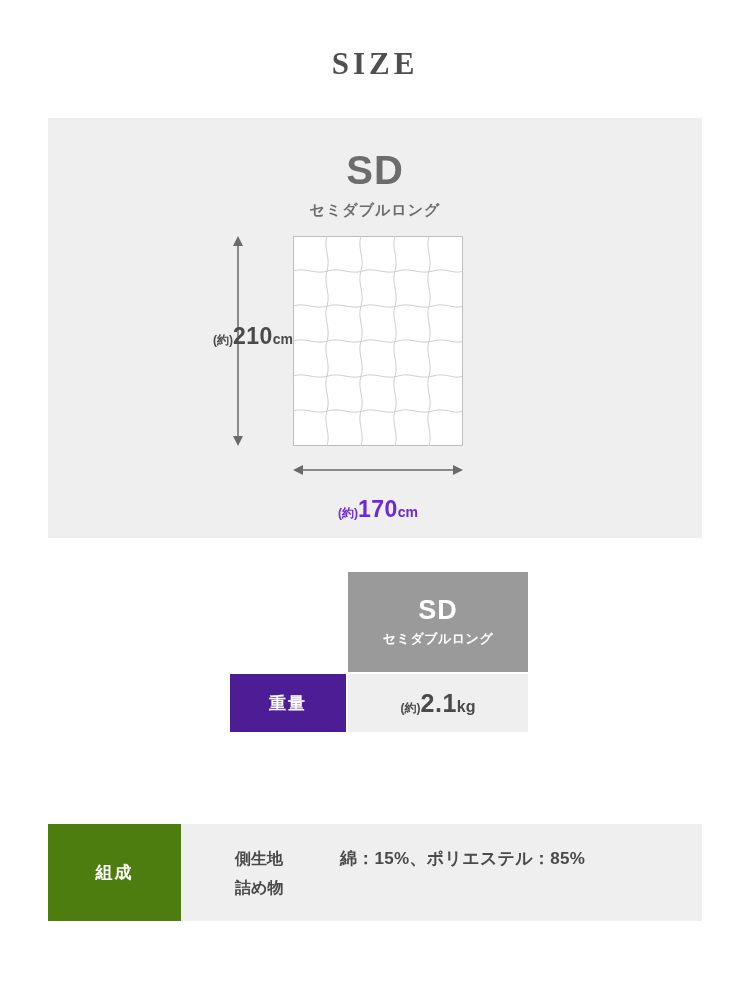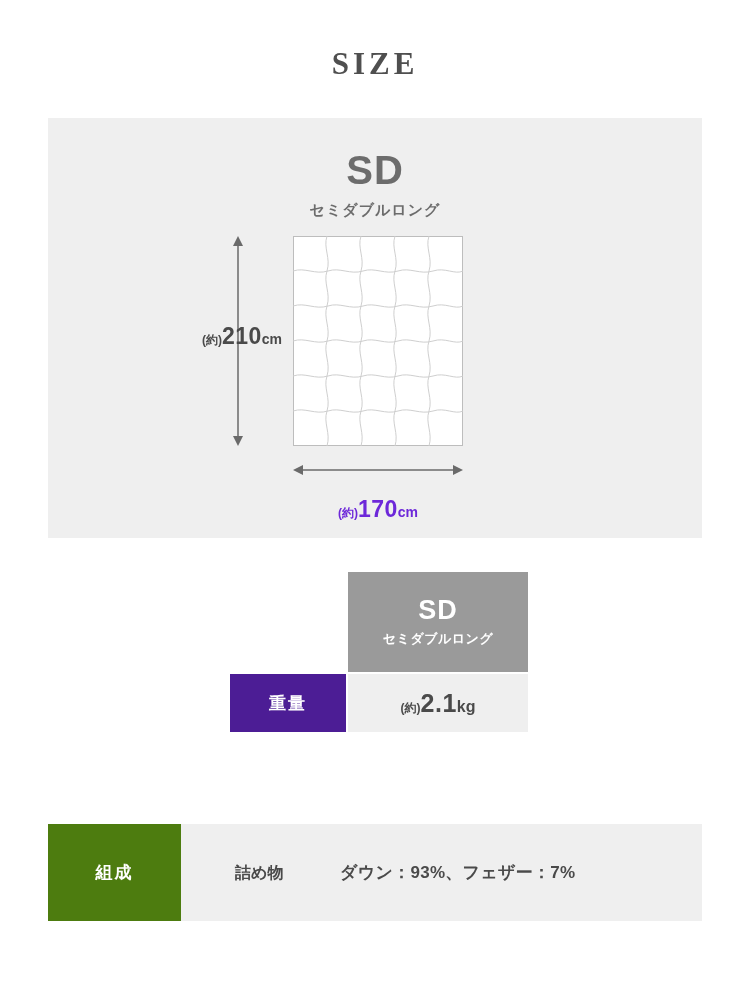--- a/index.html
+++ b/index.html
@@ -68,21 +68,21 @@
   
   .v-arrow {
     position: absolute;
     left: 183px;
     top: 118px;
     width: 14px;
     height: 210px;
   }
   .v-label {
     position: absolute;
-    left: 114px;
+    left: 125px;
     top: 205px;
     width: 120px;
     text-align: right;
     white-space: nowrap;
     color: #4a4a4a;
   }
   .v-label .approx { font-size: 12px; font-weight: bold; }
   .v-label .num { font-size: 23px; font-weight: bold; letter-spacing: 0.5px; }
   .v-label .unit { font-size: 14px; font-weight: bold; }
 
@@ -282,17 +282,20 @@
       <span class="approx">(約)</span><span class="num">2.1</span><span class="unit">kg</span>
     </td>
   </tr>
 </tbody>
   </table>
 
 <div class="comp-block">
   <div class="comp-label">組成</div>
   <div class="comp-body">
     <div class="comp-row">
+      <span class="k">側生地</span>
+      <span class="v">綿：15%、ポリエステル：85%</span>
+    </div>
+    <div class="comp-row">
       <span class="k">詰め物</span>
-      <span class="v">ダウン：93%、フェザー：7%</span>
     </div>
   </div>
 </div>
 
 </body></html>

